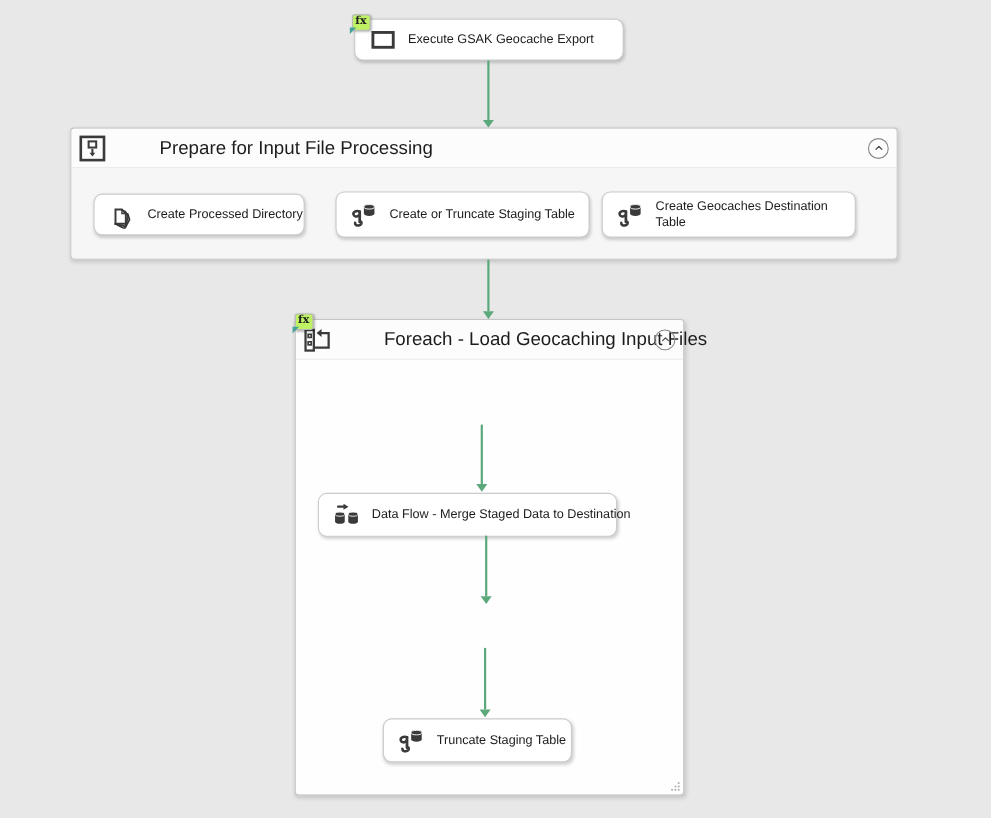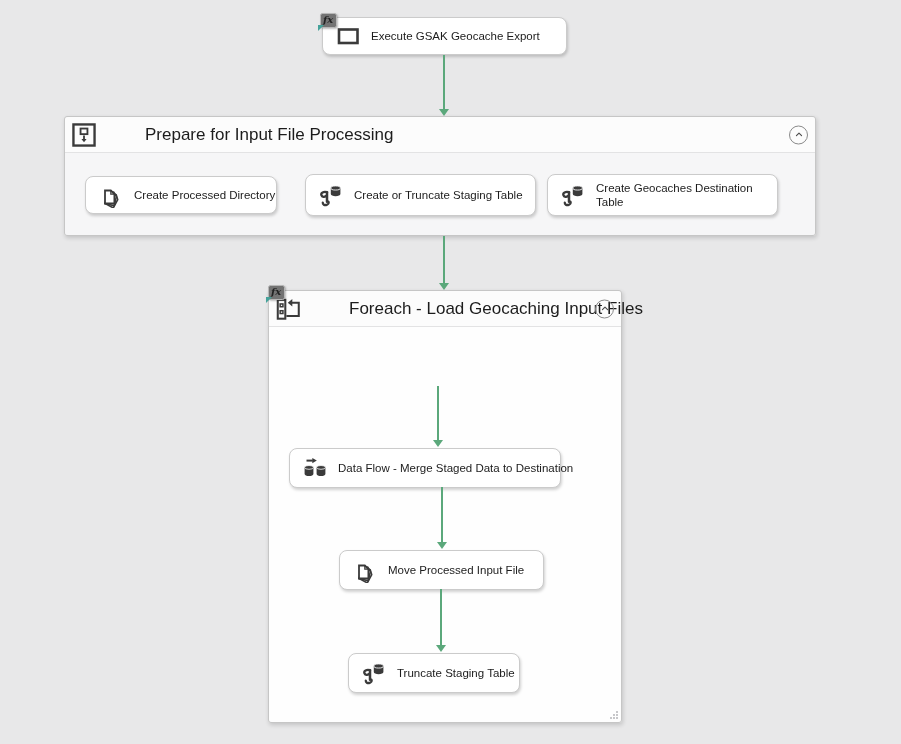--- a/index.html
+++ b/index.html
@@ -26,22 +26,22 @@
   .hdr-icon{width:28px;height:28px;color:#3a3a3a;}
   .hdr-title{position:absolute;left:80px;font-size:17px;color:#1c1c1c;white-space:nowrap;}
 
   
   .collapse-btn{position:absolute;right:7px;top:50%;transform:translateY(-50%);
                 width:17px;height:17px;border:1px solid #8a8a8a;border-radius:50%;
                 display:flex;align-items:center;justify-content:center;color:#4a4a4a;background:transparent;}
   .collapse-btn svg{width:12px;height:12px;}
 
   
-  .fx-badge{position:absolute;z-index:3;background:#737373;border:1px solid #b8b8b8;border-radius:2.5px;
-            font-family:"DejaVu Serif",serif;font-style:italic;font-weight:bold;font-size:10px;
+  .fx-badge{position:absolute;z-index:3;background:#bef264;border:1px solid #b8b8b8;border-radius:2.5px;
+            font-family:"DejaVu Serif",serif;font-weight:bold;font-size:10px;
             line-height:12px;color:#222;padding:0 3px 1px 2px;
             box-shadow:1px 1px 2px rgba(0,0,0,.25);}
   .fx-badge::after{content:"";position:absolute;left:-3px;bottom:-4px;width:0;height:0;
                    border-top:6px solid #45a29a;border-right:6px solid transparent;}
   .task .fx-badge{top:-5px;left:-3px;}
   .hdr-icon-wrap .fx-badge{top:-10px;left:-6px;}
 
   
   .arrow{position:absolute;width:10px;display:flex;flex-direction:column;align-items:center;}
   .arrow-line{width:2px;flex:1;background:#5ba87b;}
@@ -204,26 +204,20 @@
     </div>
 
 
     <div class="task one-line" style="left:20px;top:157px;width:272px;height:40px">
       <svg class="task-icon">
           <use href="#sym-dataflow"></use>
         </svg>
       <span class="task-label">Data Flow - Merge Staged Data to Destination</span>
     </div>
 
-    <div class="task one-line" style="left:70px;top:259px;width:205px;height:40px">
-      <svg class="task-icon">
-          <use href="#sym-fs"></use>
-        </svg>
-      <span class="task-label">Move Processed Input File</span>
-    </div>
 
     <div class="task one-line" style="left:79px;top:362px;width:172px;height:40px">
       <svg class="task-icon">
           <use href="#sym-sql"></use>
         </svg>
       <span class="task-label">Truncate Staging Table</span>
     </div>
 
     <svg class="resize-grip">
         <use href="#sym-grip"></use>

